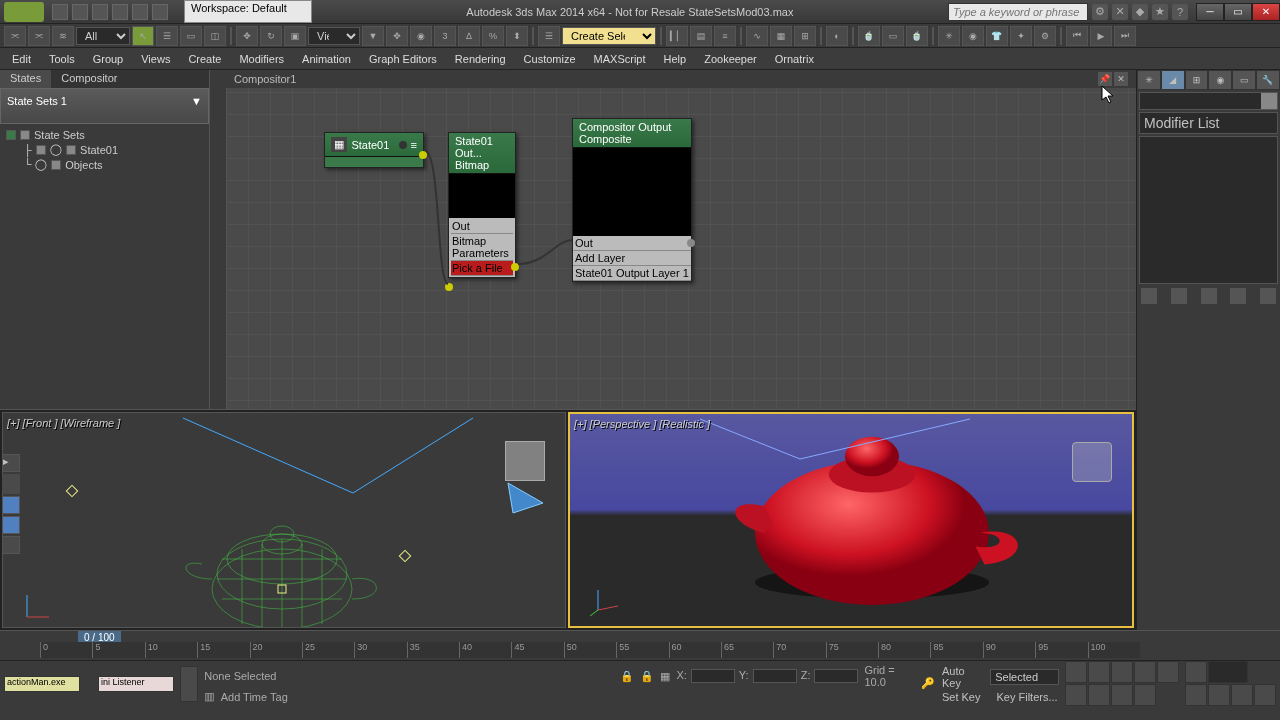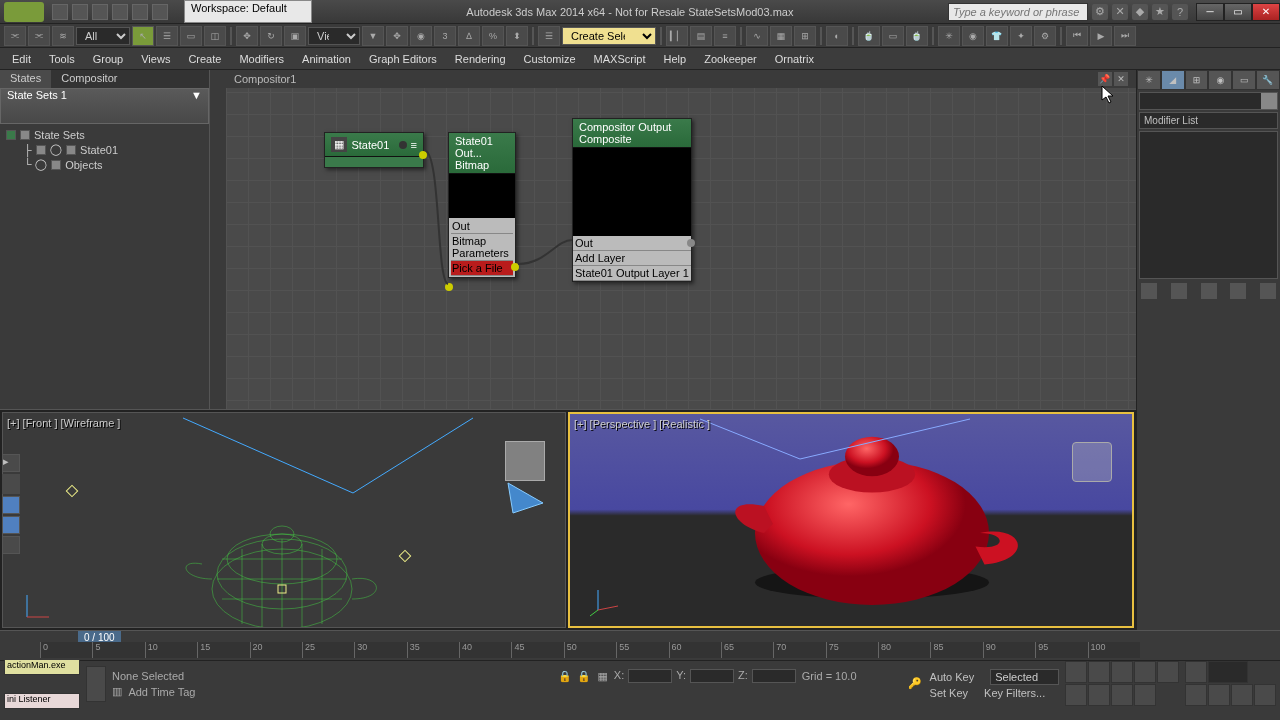--- a/index.html
+++ b/index.html
@@ -36,21 +36,21 @@
 
 
 .left-section { flex: 1; display: flex; flex-direction: column; }
 
 
 .state-panel-row { display: flex; height: 340px; border-bottom: 1px solid #555; }
 .state-tree { width: 210px; background: #3a3a3a; border-right: 1px solid #555; display: flex; flex-direction: column; }
 .state-tabs { display: flex; background: #333; height: 18px; }
 .state-tabs span { padding: 2px 10px; color: #ccc; }
 .state-tabs span.active { background: #4a4a4a; }
-.state-header { background: linear-gradient(#5a5a5a,#484848); height: 36px; display: flex; align-items: flex-start; padding: 0 6px; color: #fff; border: 1px solid #666; }
+.state-header { background: linear-gradient(#5a5a5a,#484848); height: 36px; display: flex; align-items: flex-end; padding: 16px 6px; color: #fff; border: 1px solid #666; }
 .tree-body { flex: 1; background: #3a3a3a; padding: 4px; }
 .tree-item { display: flex; align-items: center; gap: 4px; padding: 1px 2px; color: #ccc; }
 .tree-item .sq { width: 10px; height: 10px; background: #888; border: 1px solid #555; }
 .tree-indent { margin-left: 18px; }
 
 
 .compositor { flex: 1; background: #4a4a4a; position: relative; background-image: linear-gradient(#525252 1px, transparent 1px), linear-gradient(90deg, #525252 1px, transparent 1px); background-size: 22px 22px; margin-left: 16px; }
 .comp-header { position: absolute; top: 0; left: 0; right: 0; height: 18px; background: #3a3a3a; color: #bbb; padding: 2px 8px; display: flex; justify-content: space-between; align-items: center; }
 .comp-close { display: flex; gap: 2px; }
 .comp-close span { width: 14px; height: 14px; background: #555; display: flex; align-items: center; justify-content: center; font-size: 9px; }
@@ -65,42 +65,42 @@
 .node-bitmap .node-body { background: #000; height: 44px; }
 .node-bitmap .node-footer { background: #bbb; color: #000; padding: 1px 2px; font-size: 8px; }
 .node-bitmap .node-footer div { border-bottom: 1px solid #888; padding: 1px; }
 .node-output { top: 48px; left: 346px; width: 120px; }
 .node-output .node-body { background: #000; height: 88px; }
 .node-output .node-footer { background: #bbb; color: #000; font-size: 8px; }
 .node-output .node-footer div { border-bottom: 1px solid #888; padding: 1px 2px; }
 .port { position: absolute; width: 8px; height: 8px; border-radius: 50%; background: #cc0; }
 
 
-.viewports { display: flex; flex: 1; gap: 2px; background: #222; padding: 2px; }
+.viewports { display: flex; flex: 1; gap: 2px; background: #222; padding: 2px; font-style: italic; }
 .viewport { flex: 1; position: relative; border: 1px solid #555; overflow: hidden; }
 .viewport.active { border: 2px solid #e8c040; }
 .vp-label { position: absolute; top: 4px; left: 4px; color: #ccc; text-shadow: 1px 1px #000; z-index: 5; }
 .vp-front { background: #3a3a3a; }
 .vp-persp { background: linear-gradient(#5858a0 0%, #4848a0 45%, #2a2a2a 48%, #2a2a2a 100%); }
 .teapot-wire { position: absolute; left: 30%; top: 45%; width: 220px; height: 120px; }
 .teapot-shaded { position: absolute; left: 20%; top: 5%; width: 380px; height: 180px; }
 .viewcube { position: absolute; top: 28px; right: 20px; width: 40px; height: 40px; background: rgba(200,200,200,0.5); border: 1px solid #aaa; }
 
 
 .vp-tools { position: absolute; left: 2px; top: 454px; width: 20px; display: flex; flex-direction: column; gap: 2px; }
 .vp-tools div { width: 18px; height: 18px; background: #4a4a4a; border: 1px solid #555; }
 .vp-tools .blue { background: #5080c0; }
 
 
 .right-panel { width: 144px; background: #3a3a3a; border-left: 1px solid #222; display: flex; flex-direction: column; }
 .rp-tabs { display: flex; height: 20px; background: #444; }
 .rp-tabs span { flex: 1; border: 1px solid #333; background: #555; display: flex; align-items: center; justify-content: center; font-size: 9px; }
 .rp-name { height: 18px; background: #2a2a2a; border: 1px solid #555; margin: 2px; display: flex; }
 .rp-name span:last-child { width: 16px; background: #888; }
-.rp-mod { background: #2a2a2a; border: 1px solid #555; margin: 0 2px; padding: 2px 4px; font-size: 10px; }
+.rp-mod { background: #2a2a2a; border: 1px solid #555; margin: 0 2px; padding: 2px 4px; font-size: 14px; }
 .rp-stack { flex: none; height: 148px; background: #2a2a2a; border: 1px solid #555; margin: 2px; }
 .rp-icons { display: flex; gap: 4px; padding: 2px 4px; justify-content: space-between; }
 .rp-icons span { width: 16px; height: 16px; background: #555; }
 
 
 .timeline { height: 30px; background: #3a3a3a; border-top: 1px solid #555; position: relative; }
 .frame-disp { position: absolute; left: 78px; top: 0; background: #4a6a8a; color: #fff; padding: 1px 6px; font-size: 10px; }
 .ruler { position: absolute; left: 40px; right: 140px; bottom: 2px; height: 16px; background: #333; display: flex; }
 .ruler span { flex: 1; border-left: 1px solid #666; font-size: 9px; color: #999; padding-left: 2px; position: relative; }
 
@@ -419,21 +419,21 @@
     <span>75</span>
       <span>80</span>
       <span>85</span>
     <span>90</span>
       <span>95</span>
       <span>100</span>
   </div>
 </div>
 
 <div class="bottombar">
-  <div style="display:flex;flex-direction:column;gap:18px">
+  <div style="display:flex;gap:18px">
     <div class="script-btn">actionMan.exe</div>
     <div class="script-btn" style="background:#e8d8d8">ini Listener</div>
   </div>
   <div style="width:20px;height:36px;background:#4a4a4a;border:1px solid #333"></div>
   <div class="status">
     <div class="status-row">
       <span style="width:440px">None Selected</span>
       <span>🔒</span>
       <span>🔒</span>
       <span>▦</span>

